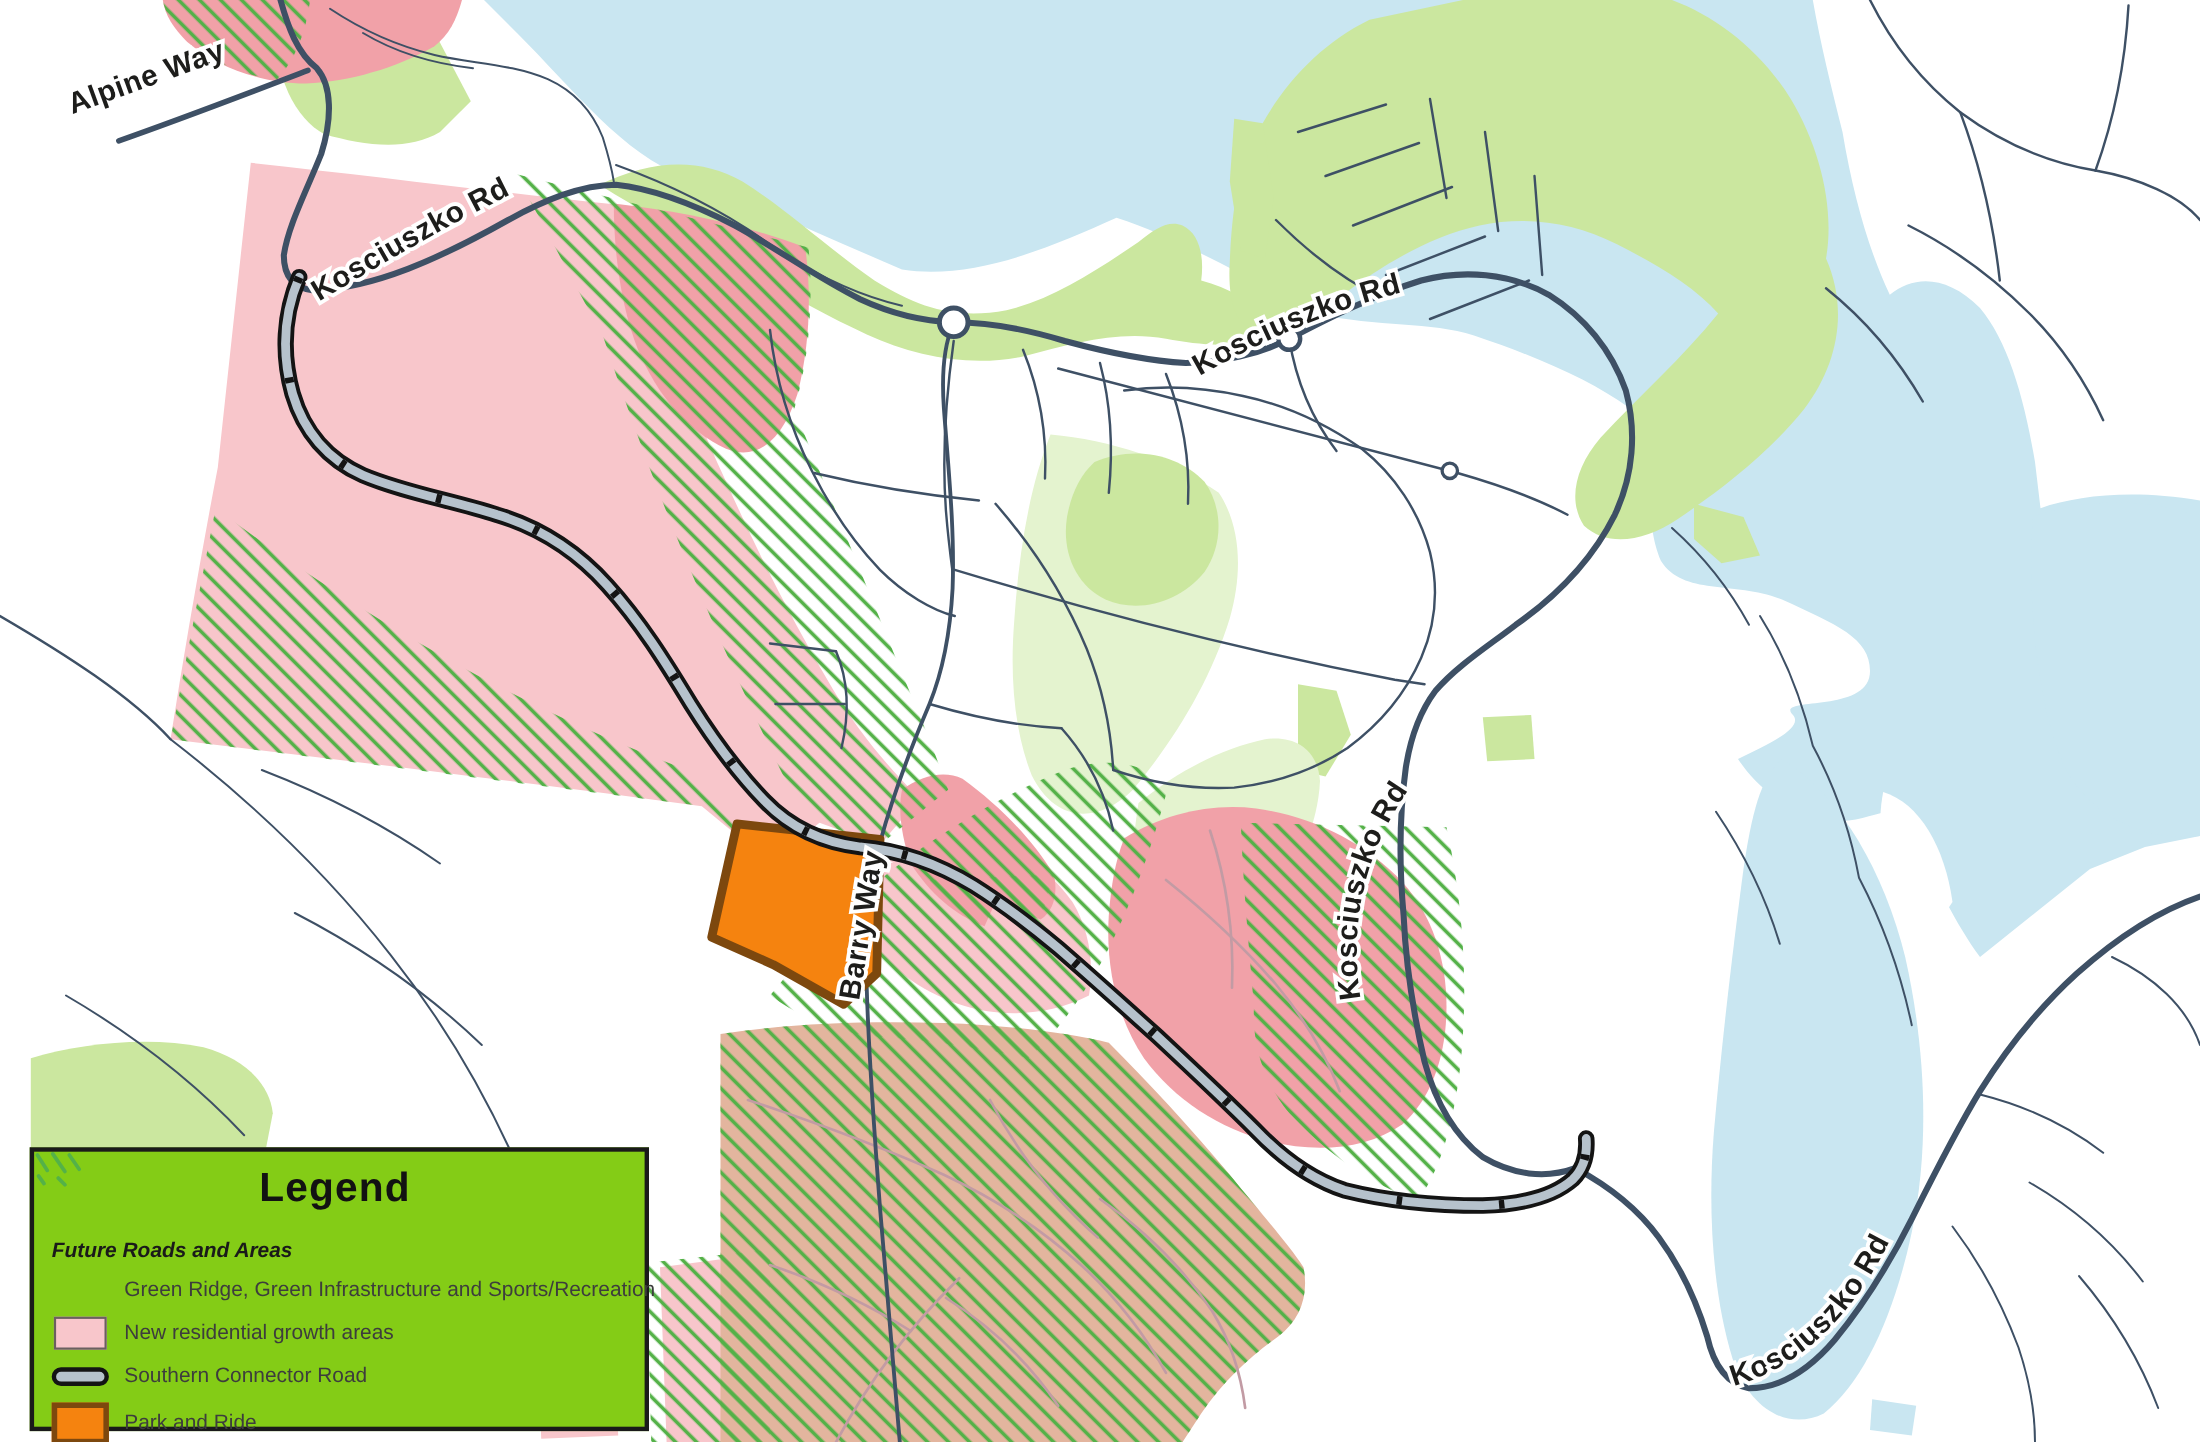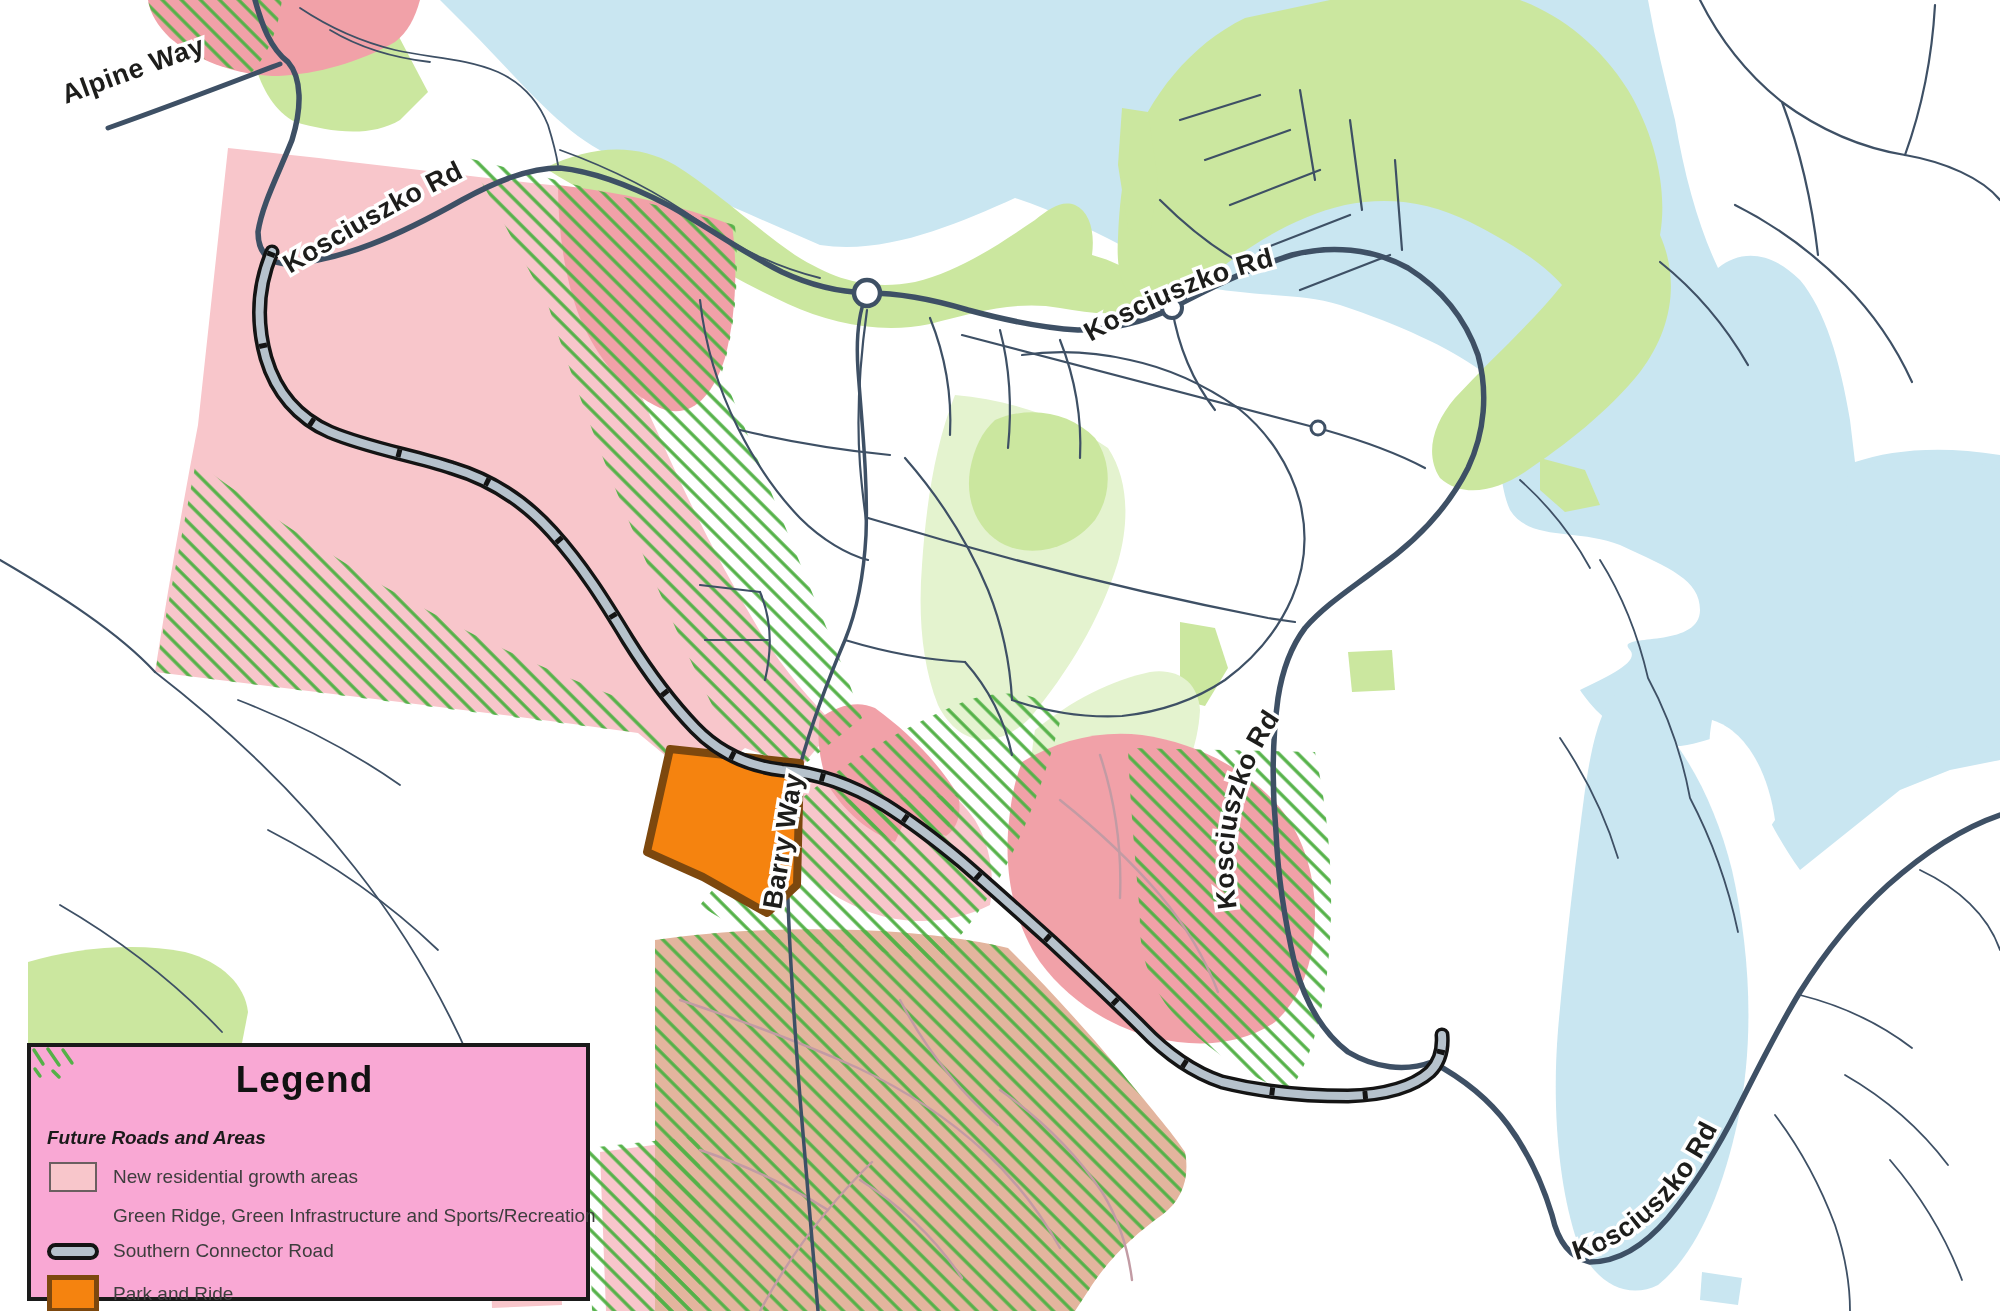--- a/index.html
+++ b/index.html
@@ -1,21 +1,21 @@
 <!DOCTYPE html>
 <html><head>
 <meta charset="utf-8">
 <style>
   html,body{margin:0;padding:0;background:#fff;}
   .stage{position:relative;width:2000px;height:1311px;overflow:hidden;background:#fff;
          font-family:"Liberation Sans",sans-serif;}
   svg{position:absolute;left:0;top:0;}
   .map-label{font-family:"Liberation Sans",sans-serif;font-weight:700;font-size:27px;
              fill:#1d1d1b;stroke:#ffffff;stroke-width:7px;paint-order:stroke;letter-spacing:.5px;}
-  .legend{position:absolute;left:27px;top:1043px;width:563px;height:258px;background:#f9a8d4;
+  .legend{position:absolute;left:27px;top:1043px;width:563px;height:258px;background:#84cc16;
           border:4px solid #1a1a1a;box-sizing:border-box;padding:12px 24px 0 16px;z-index:5;}
   .legend-title{text-align:center;font-size:37px;font-weight:800;color:#121212;letter-spacing:1px;}
   .legend-section{font-size:19px;font-weight:700;color:#1a1a1a;margin-top:26px;font-style:italic;}
   .legend-row{display:flex;align-items:center;gap:14px;margin-top:13px;}
   .legend-icon{width:52px;flex:0 0 52px;display:flex;justify-content:center;align-items:center;}
   .legend-label{font-size:19px;color:#3d3d3d;white-space:nowrap;}
   .swatch-pink{width:44px;height:26px;background:#f8c6cb;border:2px solid #6b5f60;}
   .swatch-orange{width:44px;height:28px;background:#f5830f;border:5px solid #7d480e;}
   .road-pill{width:52px;height:17px;background:#b6c2cc;border:4.5px solid #141414;border-radius:9px;box-sizing:border-box;}
 </style>
@@ -257,42 +257,42 @@
     </text>
   </g>
 </svg>
 
   <div class="legend">
     <div class="legend-title">Legend</div>
     <div class="legend-section">Future Roads and Areas</div>
 
     <div class="legend-row">
       <div class="legend-icon">
-          <div class="swatch-pink"></div>
-        </div>
-      <div class="legend-label">New residential growth areas</div>
-    </div>
-
-    <div class="legend-row">
-      <div class="legend-icon">
         <svg width="48" height="32" viewBox="0 0 48 32">
           <g stroke="#54b148" stroke-width="3.4" stroke-linecap="round">
             <line x1="3" y1="3" x2="12" y2="17"></line>
             <line x1="17" y1="2" x2="28" y2="18"></line>
             <line x1="32" y1="3" x2="41" y2="16"></line>
             <line x1="4" y1="22" x2="9" y2="29"></line>
             <line x1="22" y1="24" x2="28" y2="30"></line>
           </g>
         </svg>
       </div>
       <div class="legend-label">Green Ridge, Green Infrastructure and Sports/Recreation</div>
     </div>
 
     <div class="legend-row">
       <div class="legend-icon">
+          <div class="swatch-pink"></div>
+        </div>
+      <div class="legend-label">New residential growth areas</div>
+    </div>
+
+    <div class="legend-row">
+      <div class="legend-icon">
           <div class="road-pill"></div>
         </div>
       <div class="legend-label">Southern Connector Road</div>
     </div>
 
     <div class="legend-row">
       <div class="legend-icon">
           <div class="swatch-orange"></div>
         </div>
       <div class="legend-label">Park and Ride</div>

